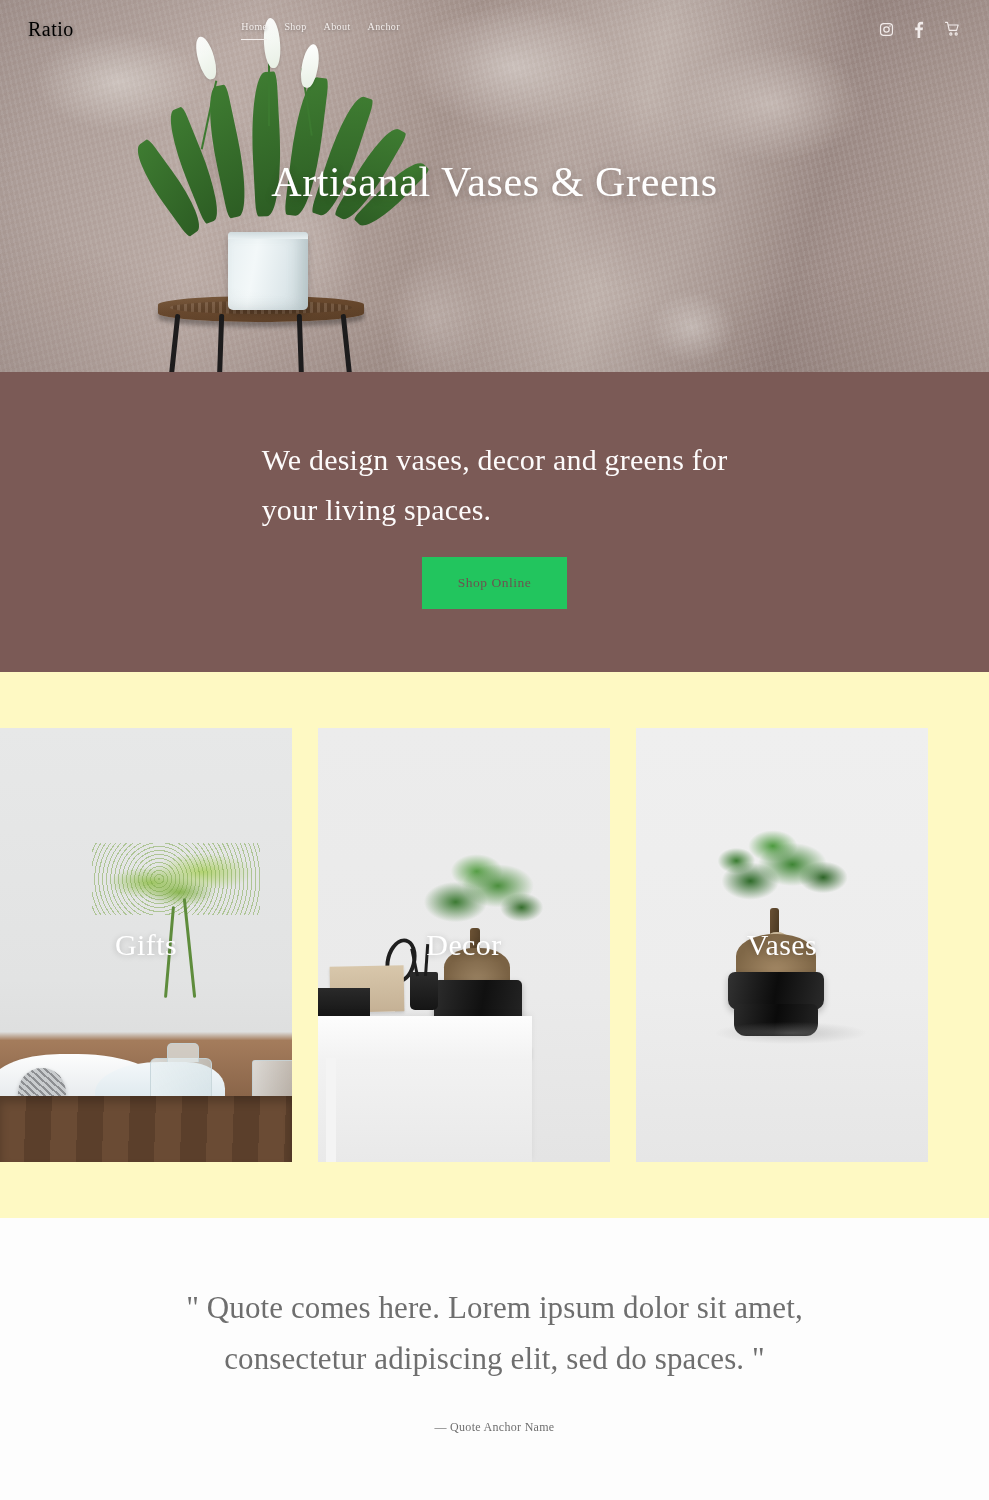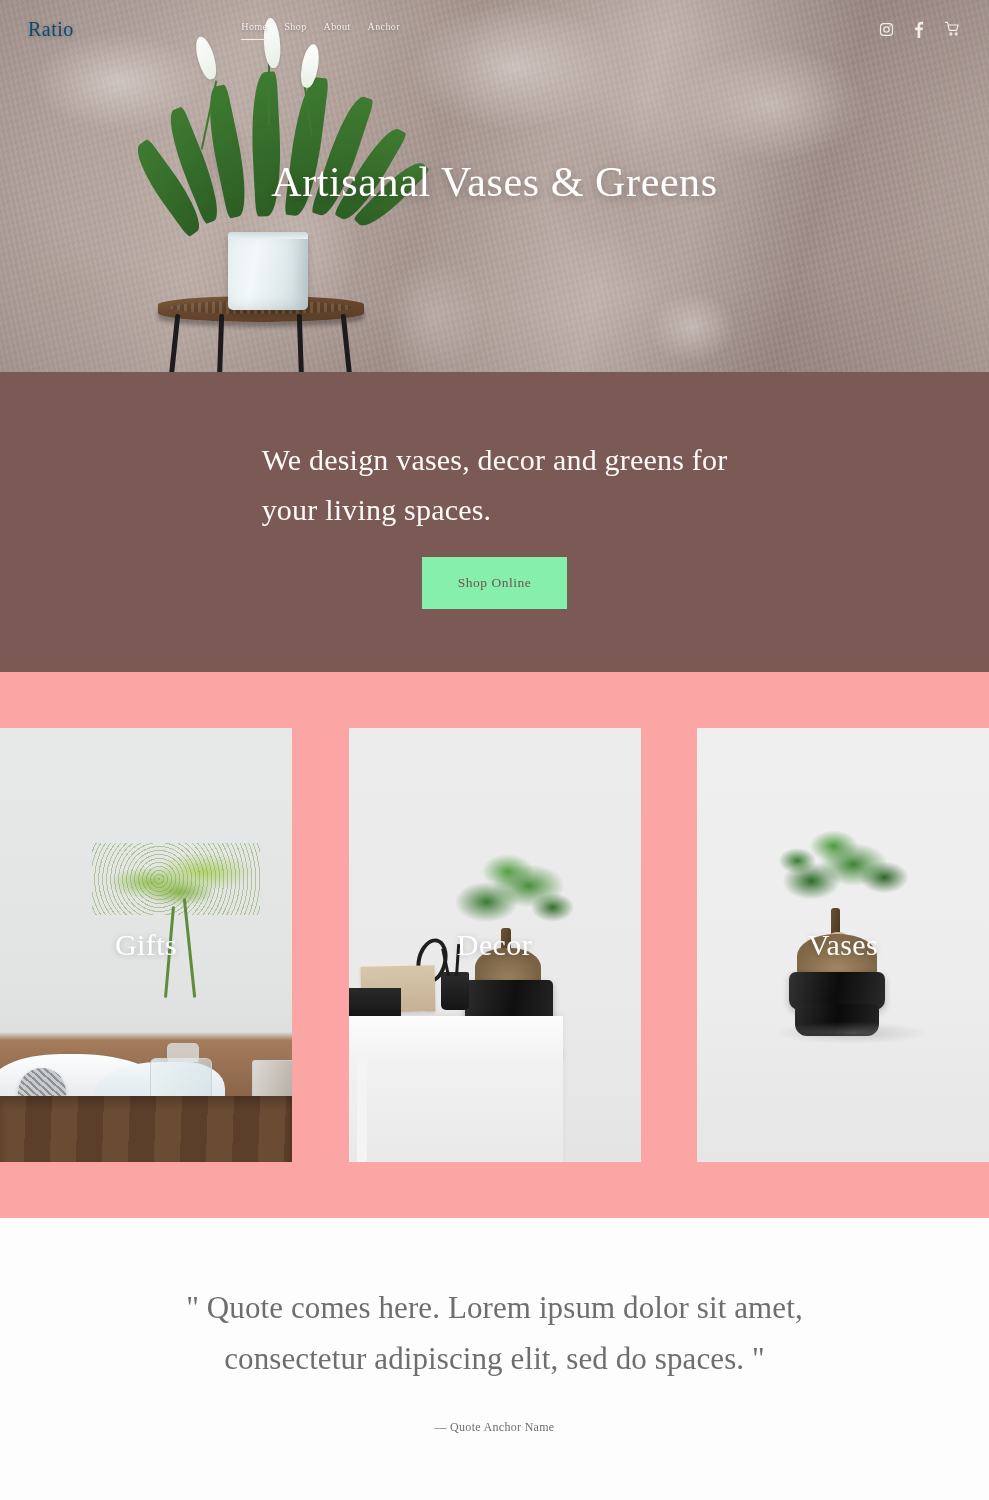--- a/index.html
+++ b/index.html
@@ -87,21 +87,21 @@
     box-shadow:0 1px 3px rgba(0,0,0,.15);
   }
   .stem{ position:absolute; width:2px; background:#3c7a30; }
 
   
   .nav{
     position:absolute; left:0; top:0; width:989px; height:58px;
     display:flex; align-items:center; padding:0 28px; z-index:7;
   }
   .logo{
-    color:#0c4a6e; font-size:20px; letter-spacing:.5px;
+    color:#000000; font-size:20px; letter-spacing:.5px;
     text-shadow:0 1px 4px rgba(0,0,0,.3);
   }
   .nav-links{ display:flex; gap:17px; margin-left:auto; margin-right:auto;
     transform:translateX(-48px); }
   .nav-link{
     color:#f4efed; font-size:10px; letter-spacing:.4px; text-decoration:none;
     padding-bottom:5px; position:relative; text-shadow:0 1px 3px rgba(0,0,0,.3);
   }
   .nav-link.active::after{
     content:""; position:absolute; left:0; right:0; bottom:-3px; height:1px; background:#f4efed;
@@ -118,28 +118,28 @@
   
   .band{
     width:989px; height:300px; background:#7b5a56;
     display:flex; flex-direction:column; align-items:center; justify-content:center;
   }
   .band-text{
     color:#fdfbfb; font-size:30px; line-height:1.68; text-align:left;
     max-width:640px; font-weight:400; letter-spacing:.2px;
   }
   .band-btn{
-    margin-top:22px; width:145px; height:52px; background:#86efac; border:none;
+    margin-top:22px; width:145px; height:52px; background:#22c55e; border:none;
     color:#6d5350; font-size:13.5px; letter-spacing:.5px; cursor:pointer;
     font-family:"Liberation Serif", serif;
   }
 
   
-  .cards-section{ width:989px; height:546px; background:#fca5a5;
-    display:flex; align-items:center; justify-content:space-between; gap:26px; }
+  .cards-section{ width:989px; height:546px; background:#fef9c3;
+    display:flex; align-items:center; justify-content:flex-start; gap:26px; }
   .card{ position:relative; width:292px; height:434px; overflow:hidden; cursor:pointer; }
   .card-label{
     position:absolute; left:0; right:0; top:50%; transform:translateY(-50%);
     text-align:center; color:#fff; font-size:30px; letter-spacing:.4px;
     text-shadow:0 1px 6px rgba(0,0,0,.22); z-index:5;
   }
 
   
   .c1{ background:linear-gradient(#e7e8e8 0%, #e2e3e3 58%, #dedfdf 70%, #a47c5c 72%, #6b4a33 100%); }
   .c1-wood{ position:absolute; left:0; bottom:0; width:100%; height:66px;

